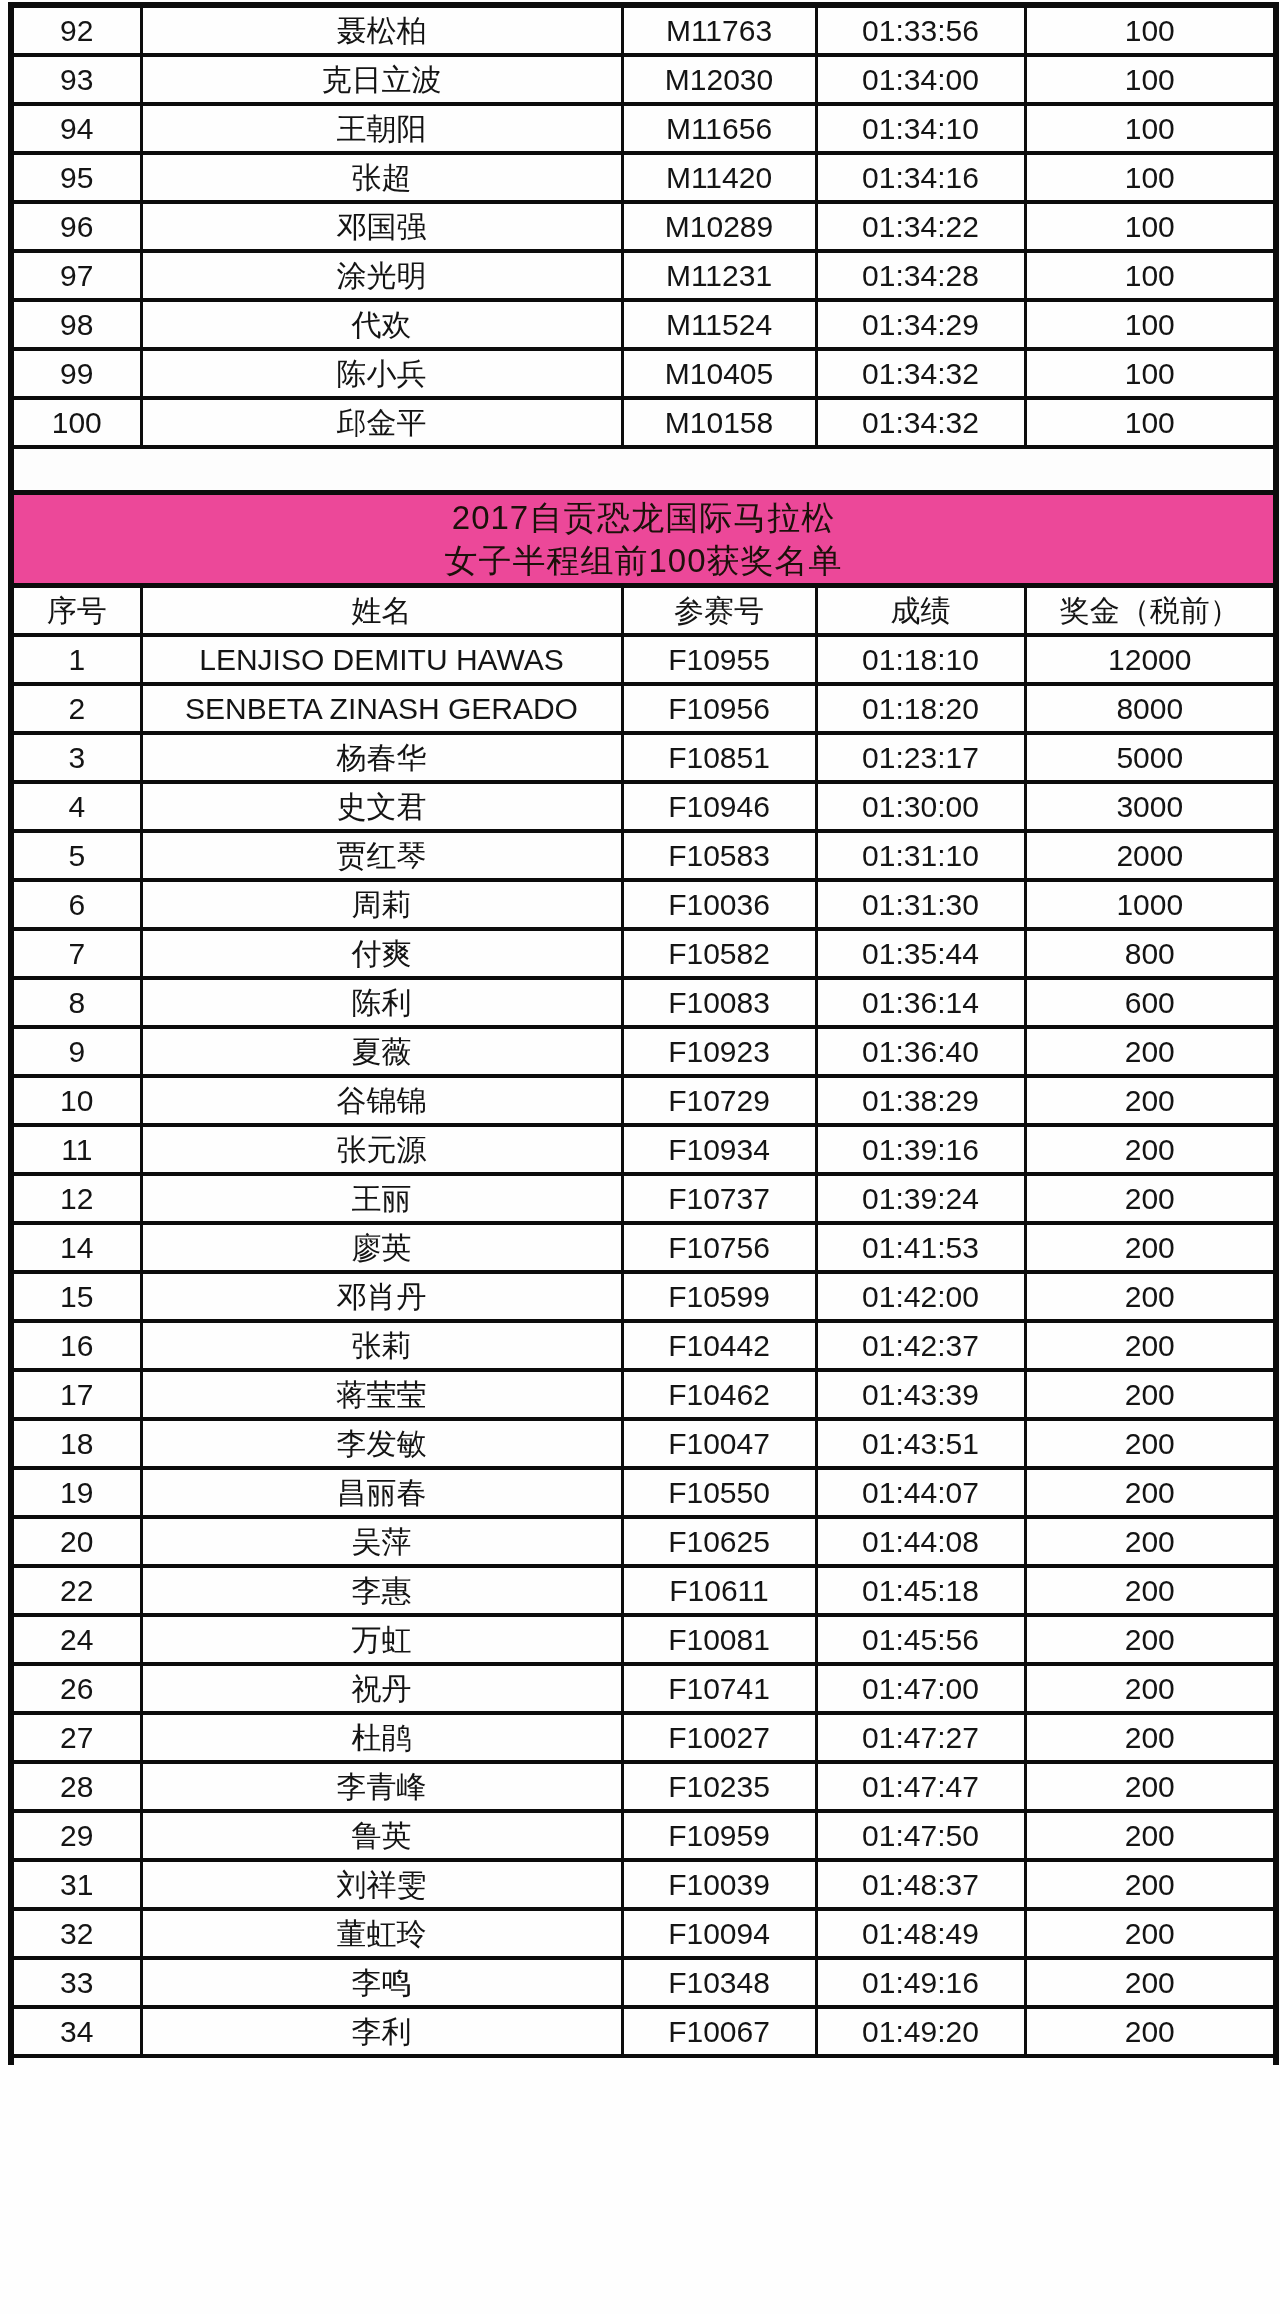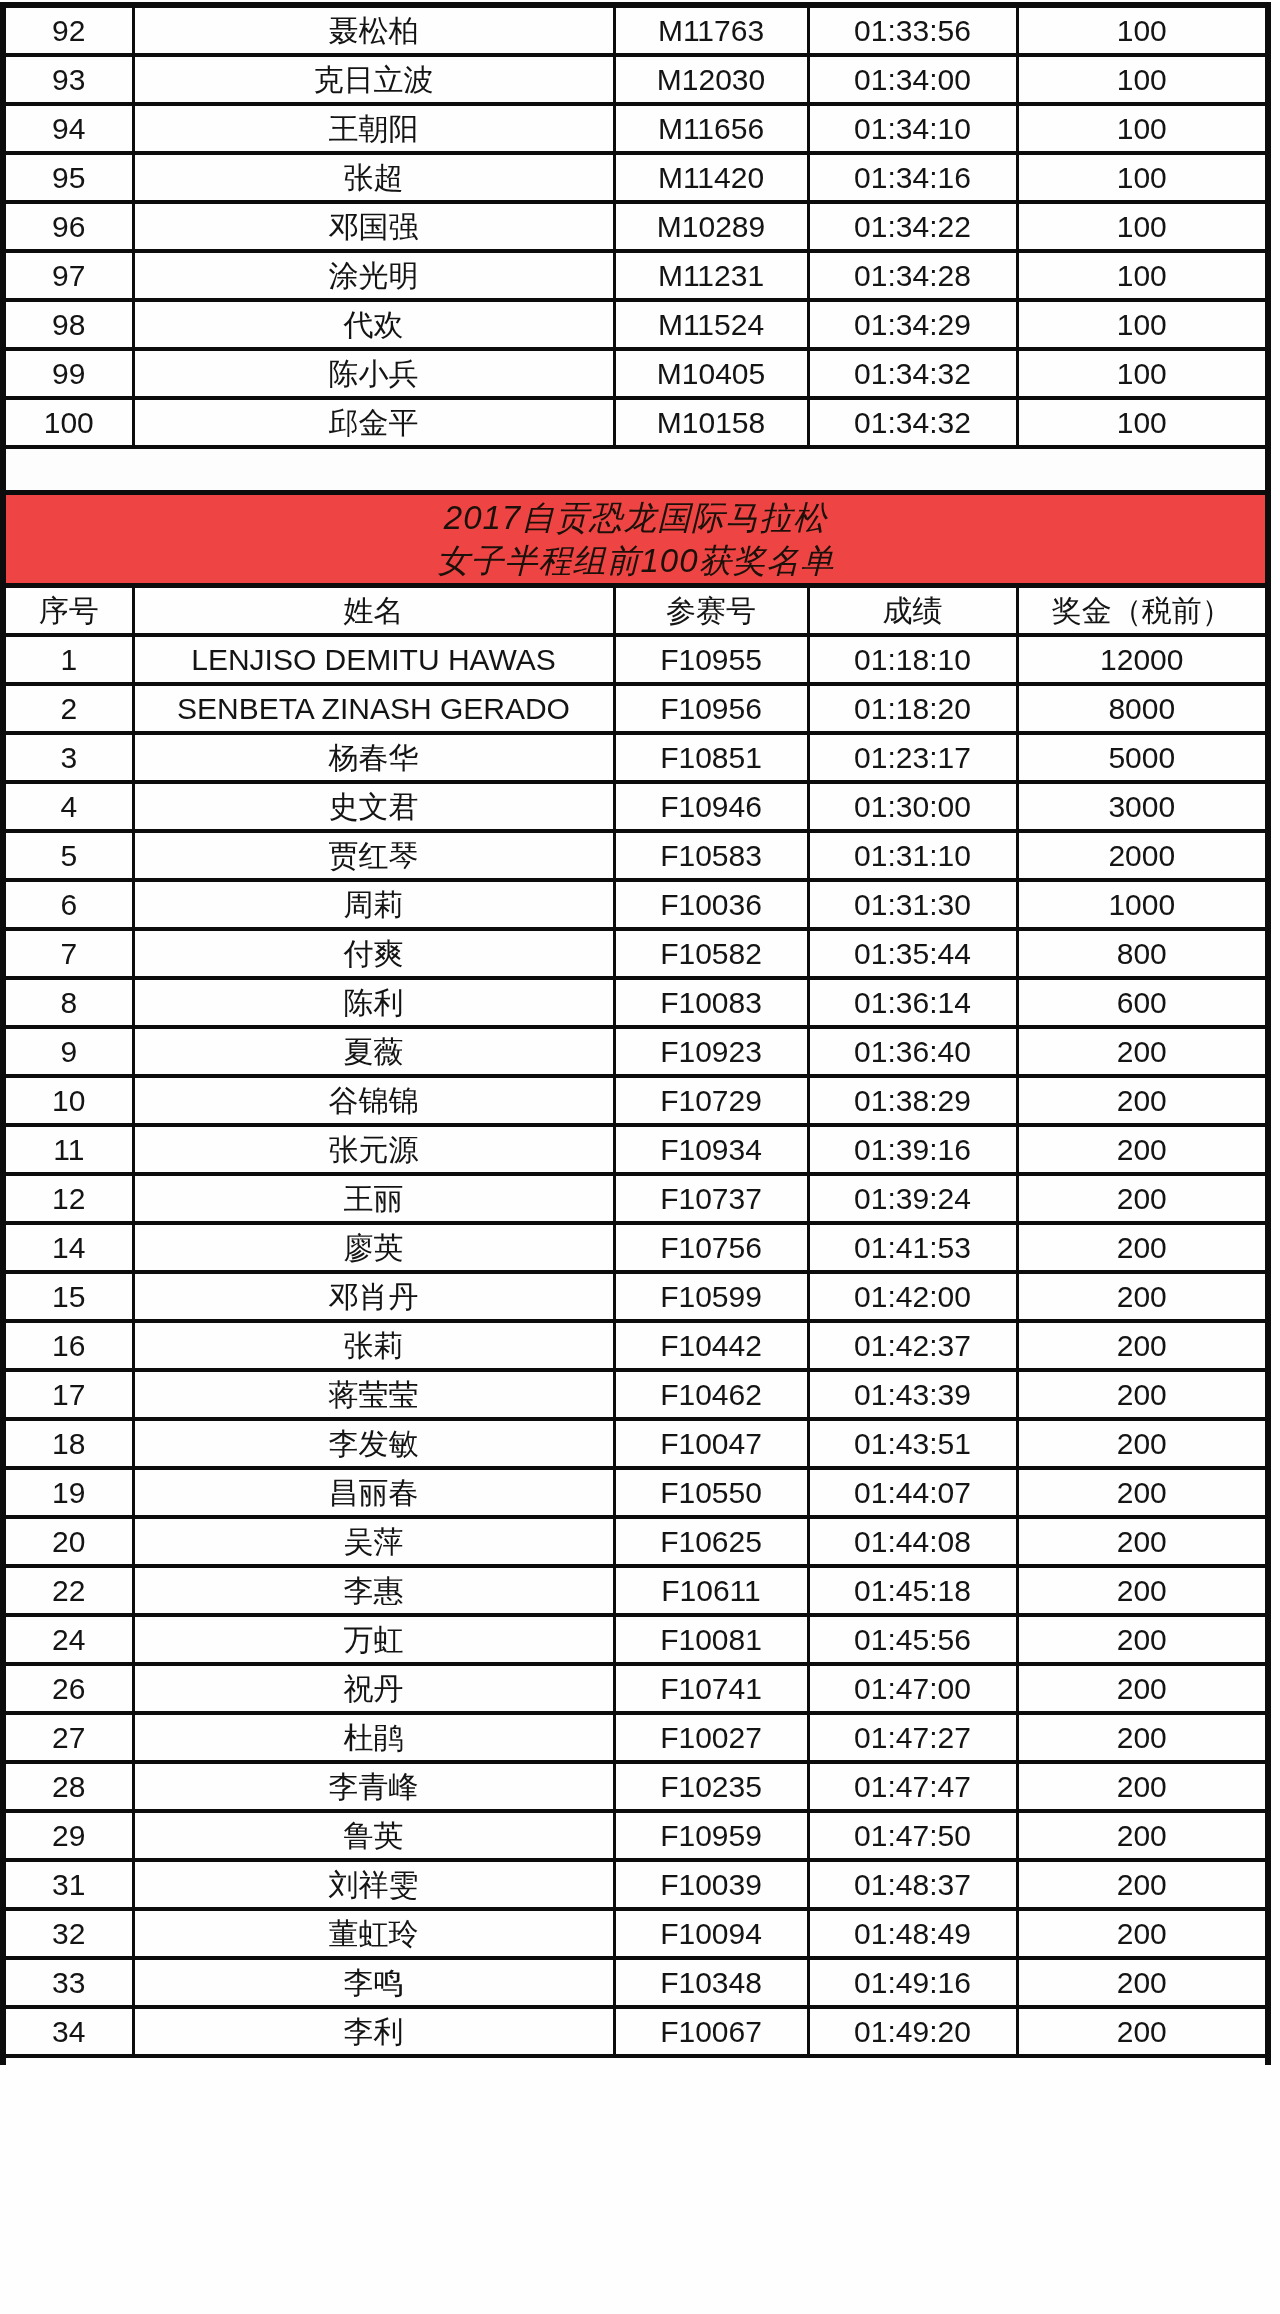--- a/index.html
+++ b/index.html
@@ -13,21 +13,21 @@
   }
   .sheet {
     width: 1280px;
     height: 2314px;
     background: #fefefe;
   }
   table.results {
     border-collapse: collapse;
     table-layout: fixed;
     width: 1265px;
-    margin: 2px 7px 0 0;
+    margin: 2px 7px 0 8px;
     border: 6px solid #0c0c0c;
     border-bottom: none;
   }
   col.c-rank  { width: 130px; }
   col.c-name  { width: 481px; }
   col.c-bib   { width: 194px; }
   col.c-time  { width: 209px; }
   col.c-prize { width: 251px; }
 
   td, th {
@@ -44,25 +44,24 @@
     line-height: 1.1;
     white-space: nowrap;
     overflow: hidden;
   }
   tr.spacer-row td {
     height: 41px;
     background: #fdfdfd;
     border-bottom-width: 5px;
   }
   tr.title-row td {
-    background: #ef4444;
+    background: #ec4899;
     height: 88px;
     border-top-width: 5px;
     border-bottom-width: 5px;
-    font-style: italic;
   }
   .title-line {
     font-size: 33px;
     line-height: 43px;
     color: #1b110a;
     letter-spacing: 1px;
   }
   tr.sliver-row td {
     height: 7px;
     border-bottom: none;

